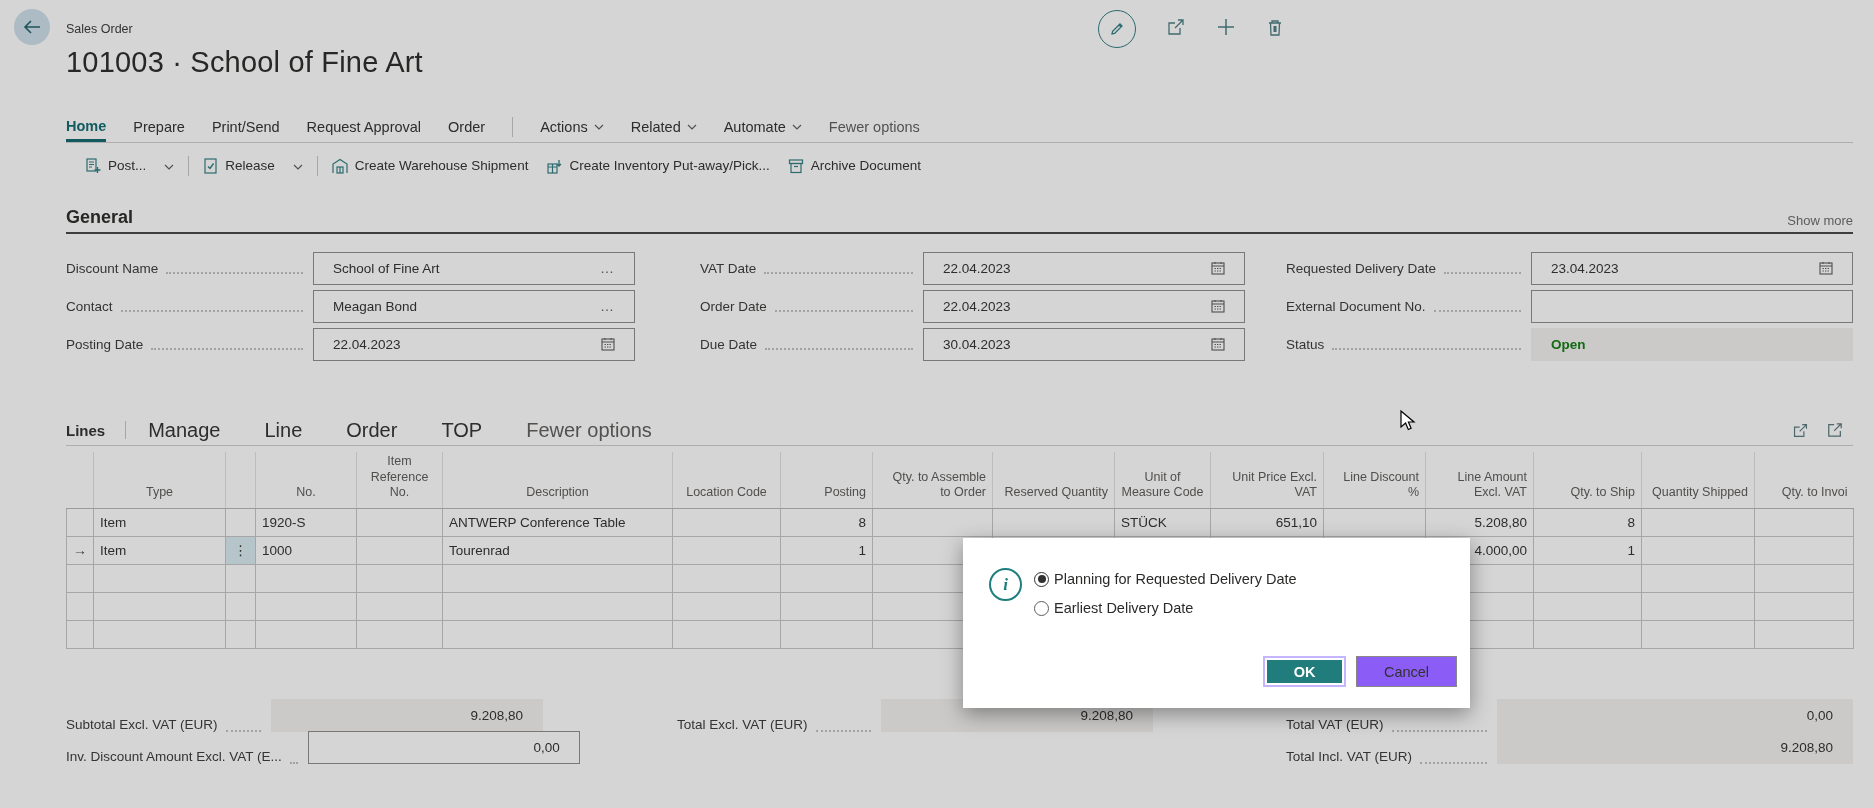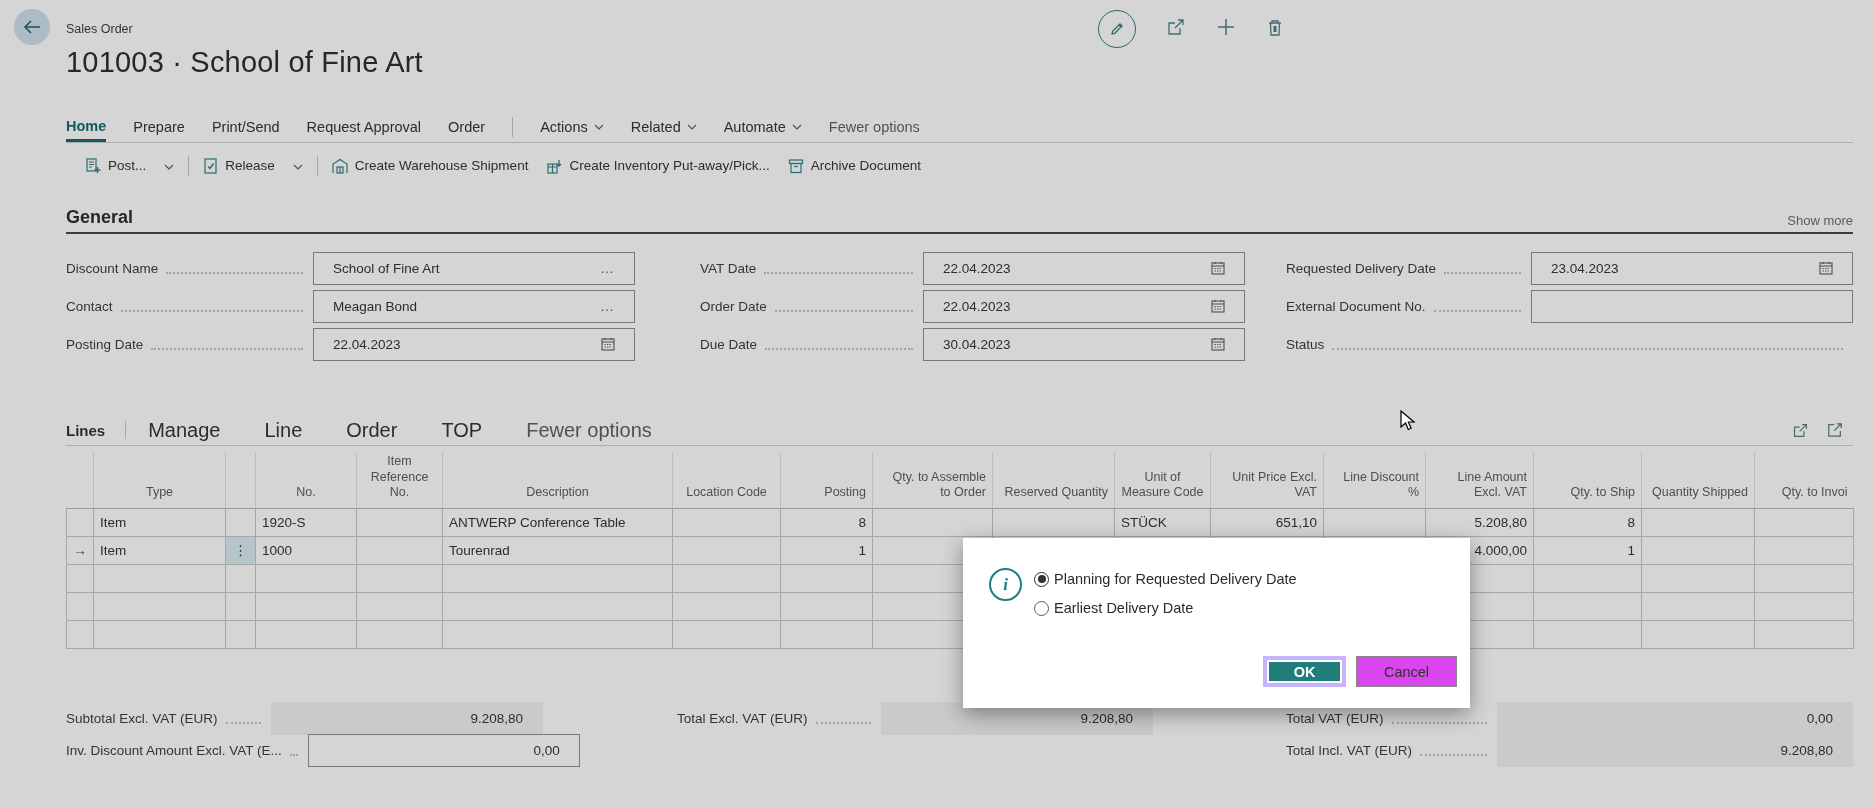--- a/index.html
+++ b/index.html
@@ -75,43 +75,43 @@
                  white-space:nowrap;overflow:hidden;box-sizing:border-box;}
   #lines-grid td:first-child{border-left:1px solid #c8c6c4;text-align:center;padding:0;}
   .al-r{text-align:right;}
   .menu-cell-active{background:#d8ecf1;text-align:center;color:#2d2c2b;cursor:pointer;}
   .cur-arrow{color:#3f4e4d;font-size:14px;}
 
   
   .tcol1{left:66px;top:704px;width:477px;}
   .tcol2{left:677px;top:704px;width:476px;}
   .tcol3{left:1286px;top:704px;width:567px;}
-  .tcol .field{margin-bottom:4px;}
+  .tcol .field{margin-bottom:4px;align-items:flex-end;}
   .w272{width:272px;}
   .w356{width:356px;}
 
   
   .dim{inset:0;background:rgba(25,25,25,0.185);z-index:40;}
   .dialog{left:963px;top:538px;width:507px;height:170px;background:#fff;z-index:50;
           box-shadow:0 6px 20px rgba(0,0,0,0.38);}
   .dlg-info{position:absolute;left:26px;top:30px;width:29px;height:29px;border:2px solid #1e7e7e;
             border-radius:50%;color:#1e7e7e;display:flex;align-items:center;justify-content:center;
             font-size:17px;font-weight:700;font-family:"Liberation Serif",serif;font-style:italic;}
   .dlg-opts{position:absolute;left:71px;top:33px;display:flex;flex-direction:column;gap:13px;font-size:14.5px;color:#2b2a29;}
   .opt{display:flex;align-items:center;cursor:pointer;}
   .radio{width:15px;height:15px;border:1px solid #605e5c;border-radius:50%;box-sizing:border-box;
          display:inline-flex;align-items:center;justify-content:center;margin-right:5px;flex:none;background:#fff;}
   .radio.sel{border:1px solid #323130;}
   .radio.sel i{width:8px;height:8px;border-radius:50%;background:#323130;display:block;}
   .dlg-btns{position:absolute;right:13px;bottom:21px;display:flex;gap:10px;}
   .btn{height:31px;box-sizing:border-box;display:flex;align-items:center;justify-content:center;
        font-size:14.5px;cursor:pointer;}
-  .btn-ok{width:83px;background:#217d7b;border:4px solid #c4b5fd;box-shadow:inset 0 0 0 2px #fff;
+  .btn-ok{width:83px;background:#217d7b;border:2px solid #c4b5fd;box-shadow:inset 0 0 0 2px #fff;
           color:#fff;font-weight:700;}
-  .btn-cancel{width:101px;background:#d946ef;border:1px solid #8a8886;color:#323130;}
+  .btn-cancel{width:101px;background:#8b5cf6;border:1px solid #8a8886;color:#323130;}
 
   .cursor{z-index:100;left:1400px;top:410px;}
   .icon{display:inline-flex;align-items:center;justify-content:center;}
 </style>
 </head>
 <body>
 
 <div class="app">
 
   <div class="abs back-btn">
@@ -373,20 +373,23 @@
     <div class="field">
       <span class="flabel">External Document No.</span>
       <span class="fdots"></span>
       <span class="fbox">
         <span class="val"></span>
       </span>
     </div>
     <div class="field">
       <span class="flabel">Status</span>
       <span class="fdots"></span>
+      <span class="fbox disabled">
+        <span class="val status-open">Open</span>
+      </span>
     </div>
   </div>
 
   <div class="abs lines-head">
     <span class="lines-title">Lines</span>
     <span class="lh-sep"></span>
     <span class="lines-menu">
       <span class="lmi">Manage</span>
       <span class="lmi">Line</span>
       <span class="lmi">Order</span>

